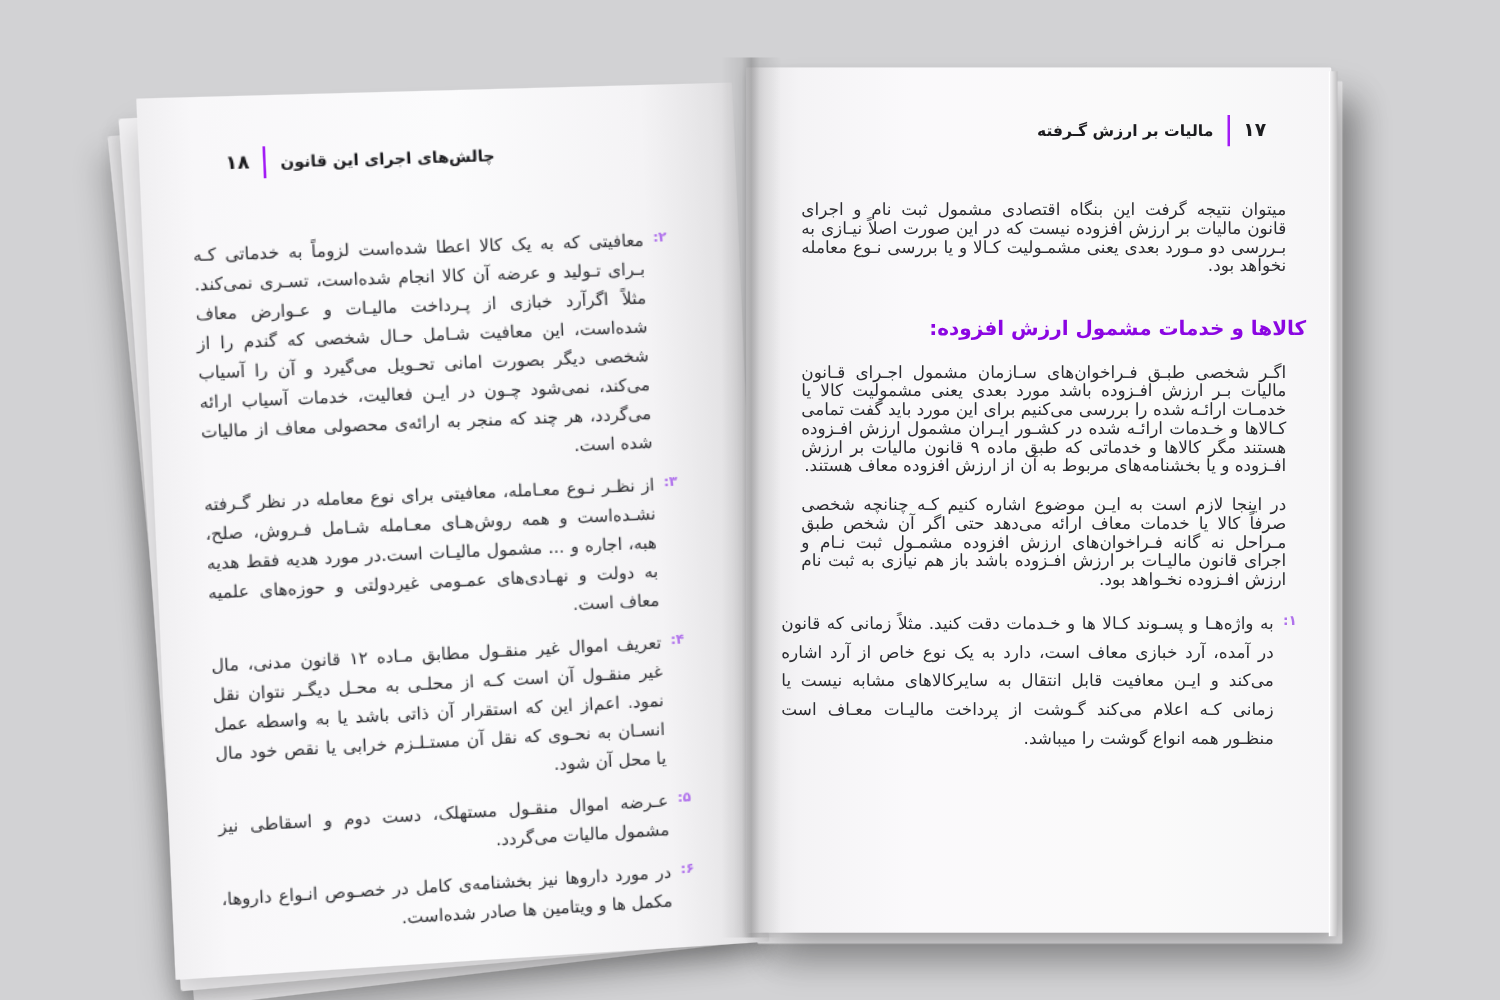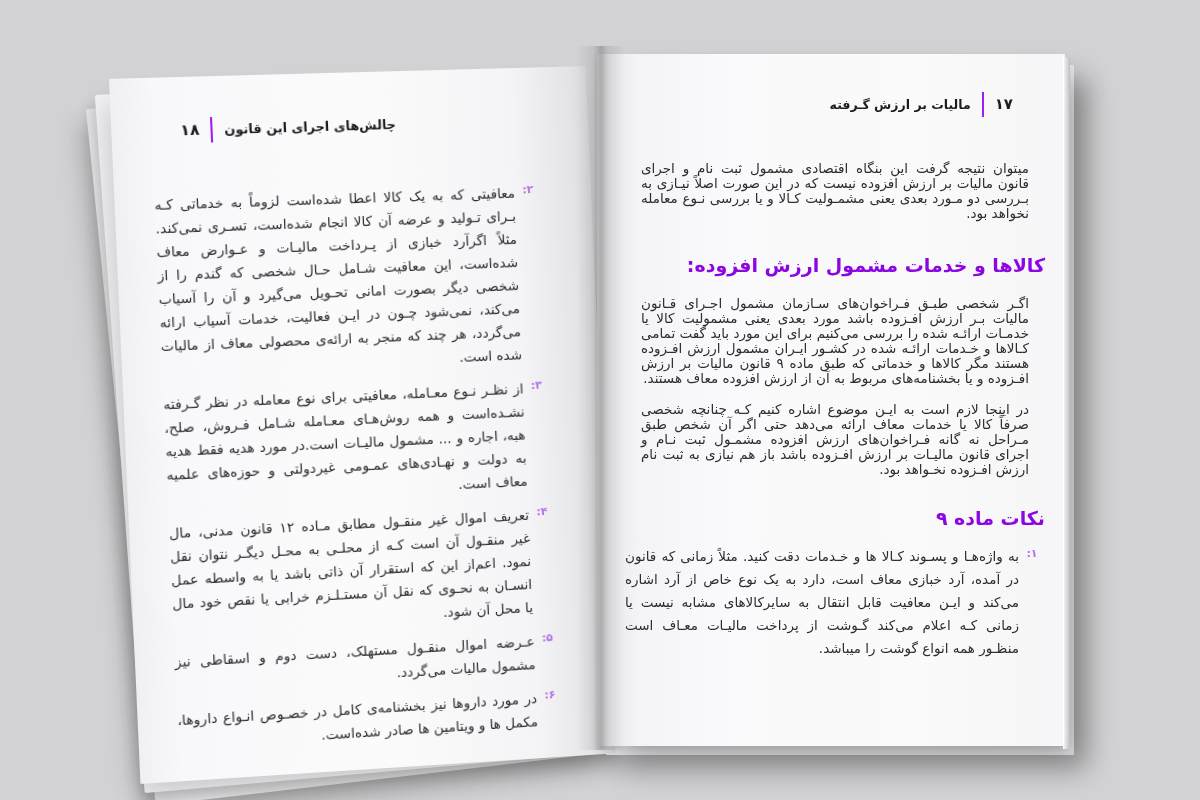--- a/index.html
+++ b/index.html
@@ -60,21 +60,21 @@
   .header-bar{width:2px;height:25px;background:#a21bf5;margin:0 11px;flex:0 0 2px;}
   .header-title{font-size:12.5px;font-weight:bold;color:#1c1c1f;direction:rtl;}
 
   .para{
     margin:16px;font-size:13.5px;line-height:15px;
     text-align:justify;text-justify:inter-word;
   }
   .para + .para{margin-top:3px;}
   .intro{margin-bottom:30px;}
   .section-heading{
-    margin:0 0 13px 0;font-size:19px;font-weight:bold;color:#8b06e2;line-height:1.5;
+    margin:0 0 13px 0;font-size:16px;font-weight:bold;color:#8b06e2;line-height:1.5;
   }
   .notes-heading{margin-top:27px;}
 
   .list-item{display:flex;direction:rtl;align-items:flex-start;}
   .list-item + .list-item{margin-top:11px;}
   .item-num{
     flex:0 0 26px;font-size:11px;font-weight:bold;color:#b072ec;
     padding-top:3px;text-align:center;line-height:1;
   }
   .item-text{
@@ -131,21 +131,20 @@
           <span class="header-bar"></span>
           <span class="header-title">مالیات بر ارزش گـرفته</span>
         </div>
 
         <p class="para intro">میتوان نتیجه گرفت این بنگاه اقتصادی مشمول ثبت نام و اجرای قانون مالیات بر ارزش افزوده نیست که در این صورت اصلاً نیـازی به بـررسی دو مـورد بعدی یعنی مشمـولیت کـالا و یا بررسی نـوع معامله نخواهد بود.</p>
 
         <h2 class="section-heading">کالاها و خدمات مشمول ارزش افزوده:</h2>
         <p class="para">اگـر شخصی طبـق فـراخوان‌های سـازمان مشمول اجـرای قـانون مالیات بـر ارزش افـزوده باشد مورد بعدی یعنی مشمولیت کالا یا خدمـات ارائـه شده را بررسی می‌کنیم برای این مورد باید گفت تمامی کـالاها و خـدمات ارائـه شده در کشـور ایـران مشمول ارزش افـزوده هستند مگر کالاها و خدماتی که طبق ماده ۹ قانون مالیات بر ارزش افـزوده و یا بخشنامه‌های مربوط به آن از ارزش افزوده معاف هستند.</p>
         <p class="para">در اینجا لازم است به ایـن موضوع اشاره کنیم کـه چنانچه شخصی صرفاً کالا یا خدمات معاف ارائه می‌دهد حتی اگر آن شخص طبق مـراحل نه گانه فـراخوان‌های ارزش افزوده مشمـول ثبت نـام و اجرای قانون مالیـات بر ارزش افـزوده باشد باز هم نیازی به ثبت نام ارزش افـزوده نخـواهد بود.</p>
 
-        <h2 class="section-heading notes-heading">نکات ماده ۹</h2>
         <div class="list-item">
           <span class="item-num">۱:</span>
           <p class="item-text">به واژه‌هـا و پسـوند کـالا ها و خـدمات دقت کنید. مثلاً زمانی که قانون در آمده، آرد خبازی معاف است، دارد به یک نوع خاص از آرد اشاره می‌کند و ایـن معافیت قابل انتقال به سایرکالاهای مشابه نیست یا زمانی کـه اعلام می‌کند گـوشت از پرداخت مالیـات معـاف است منظـور همه انواع گوشت را میباشد.</p>
         </div>
       </div>
     </div>
 
     <div class="spine"></div>
   </div>
 </div>

